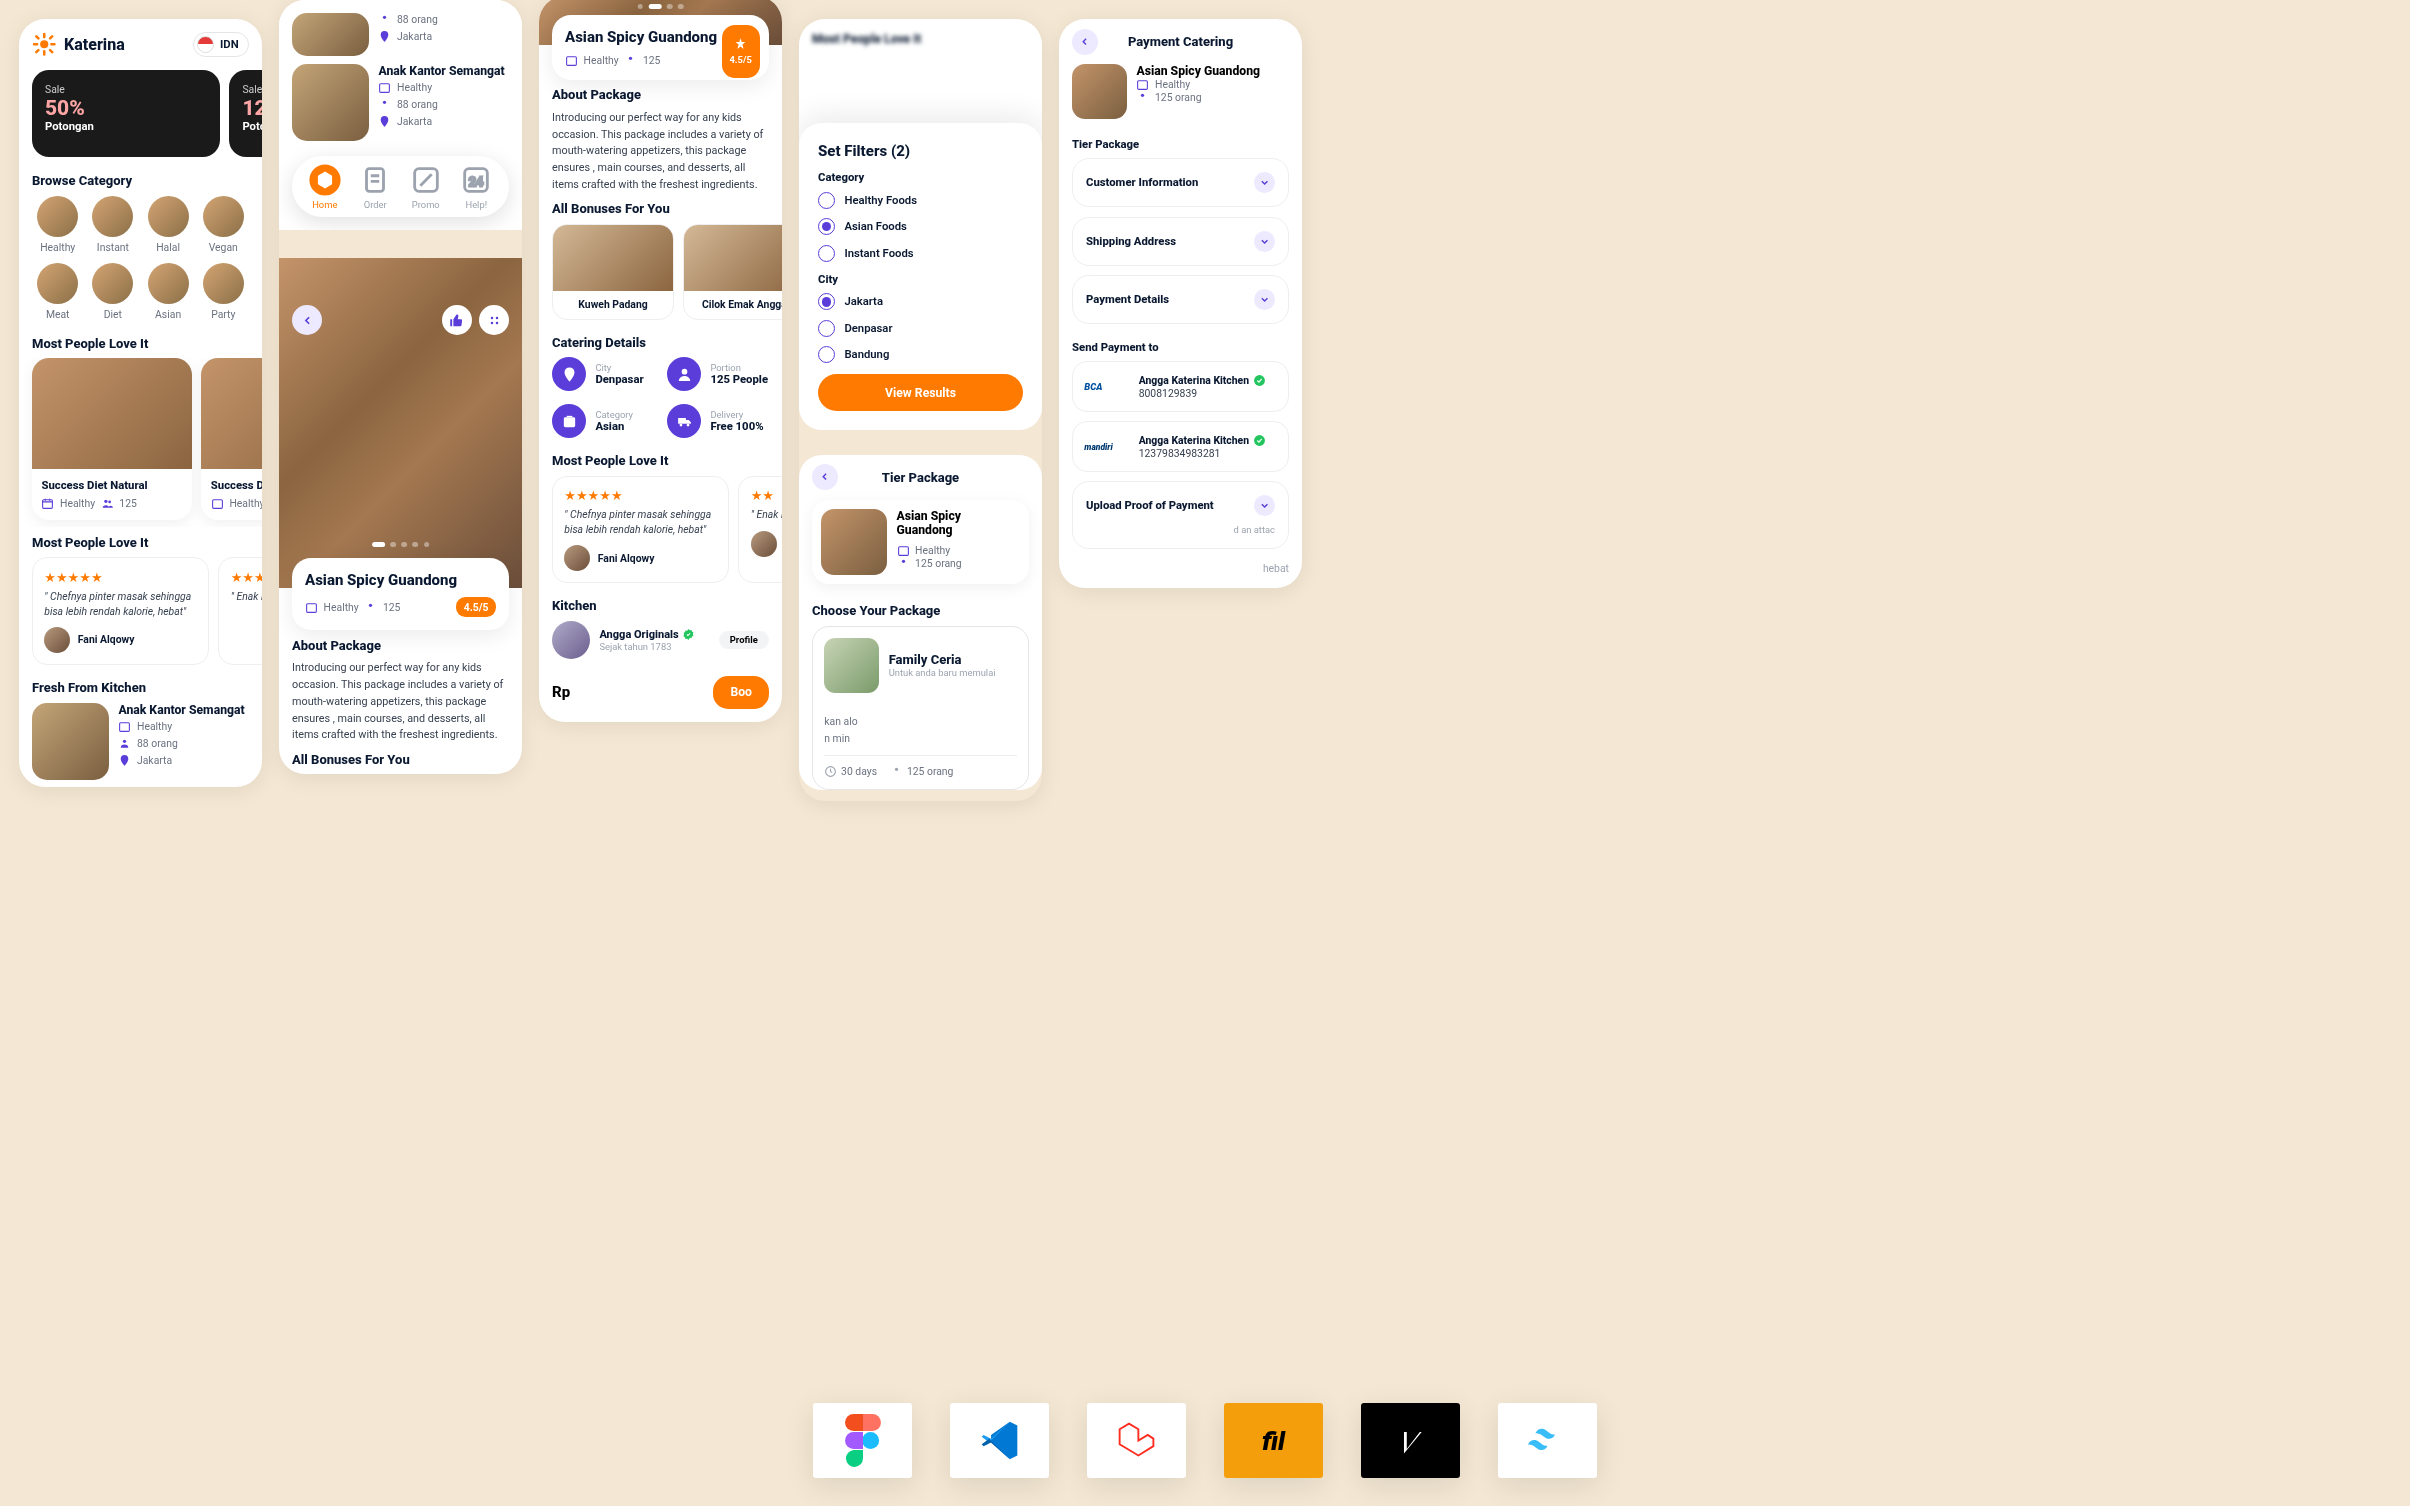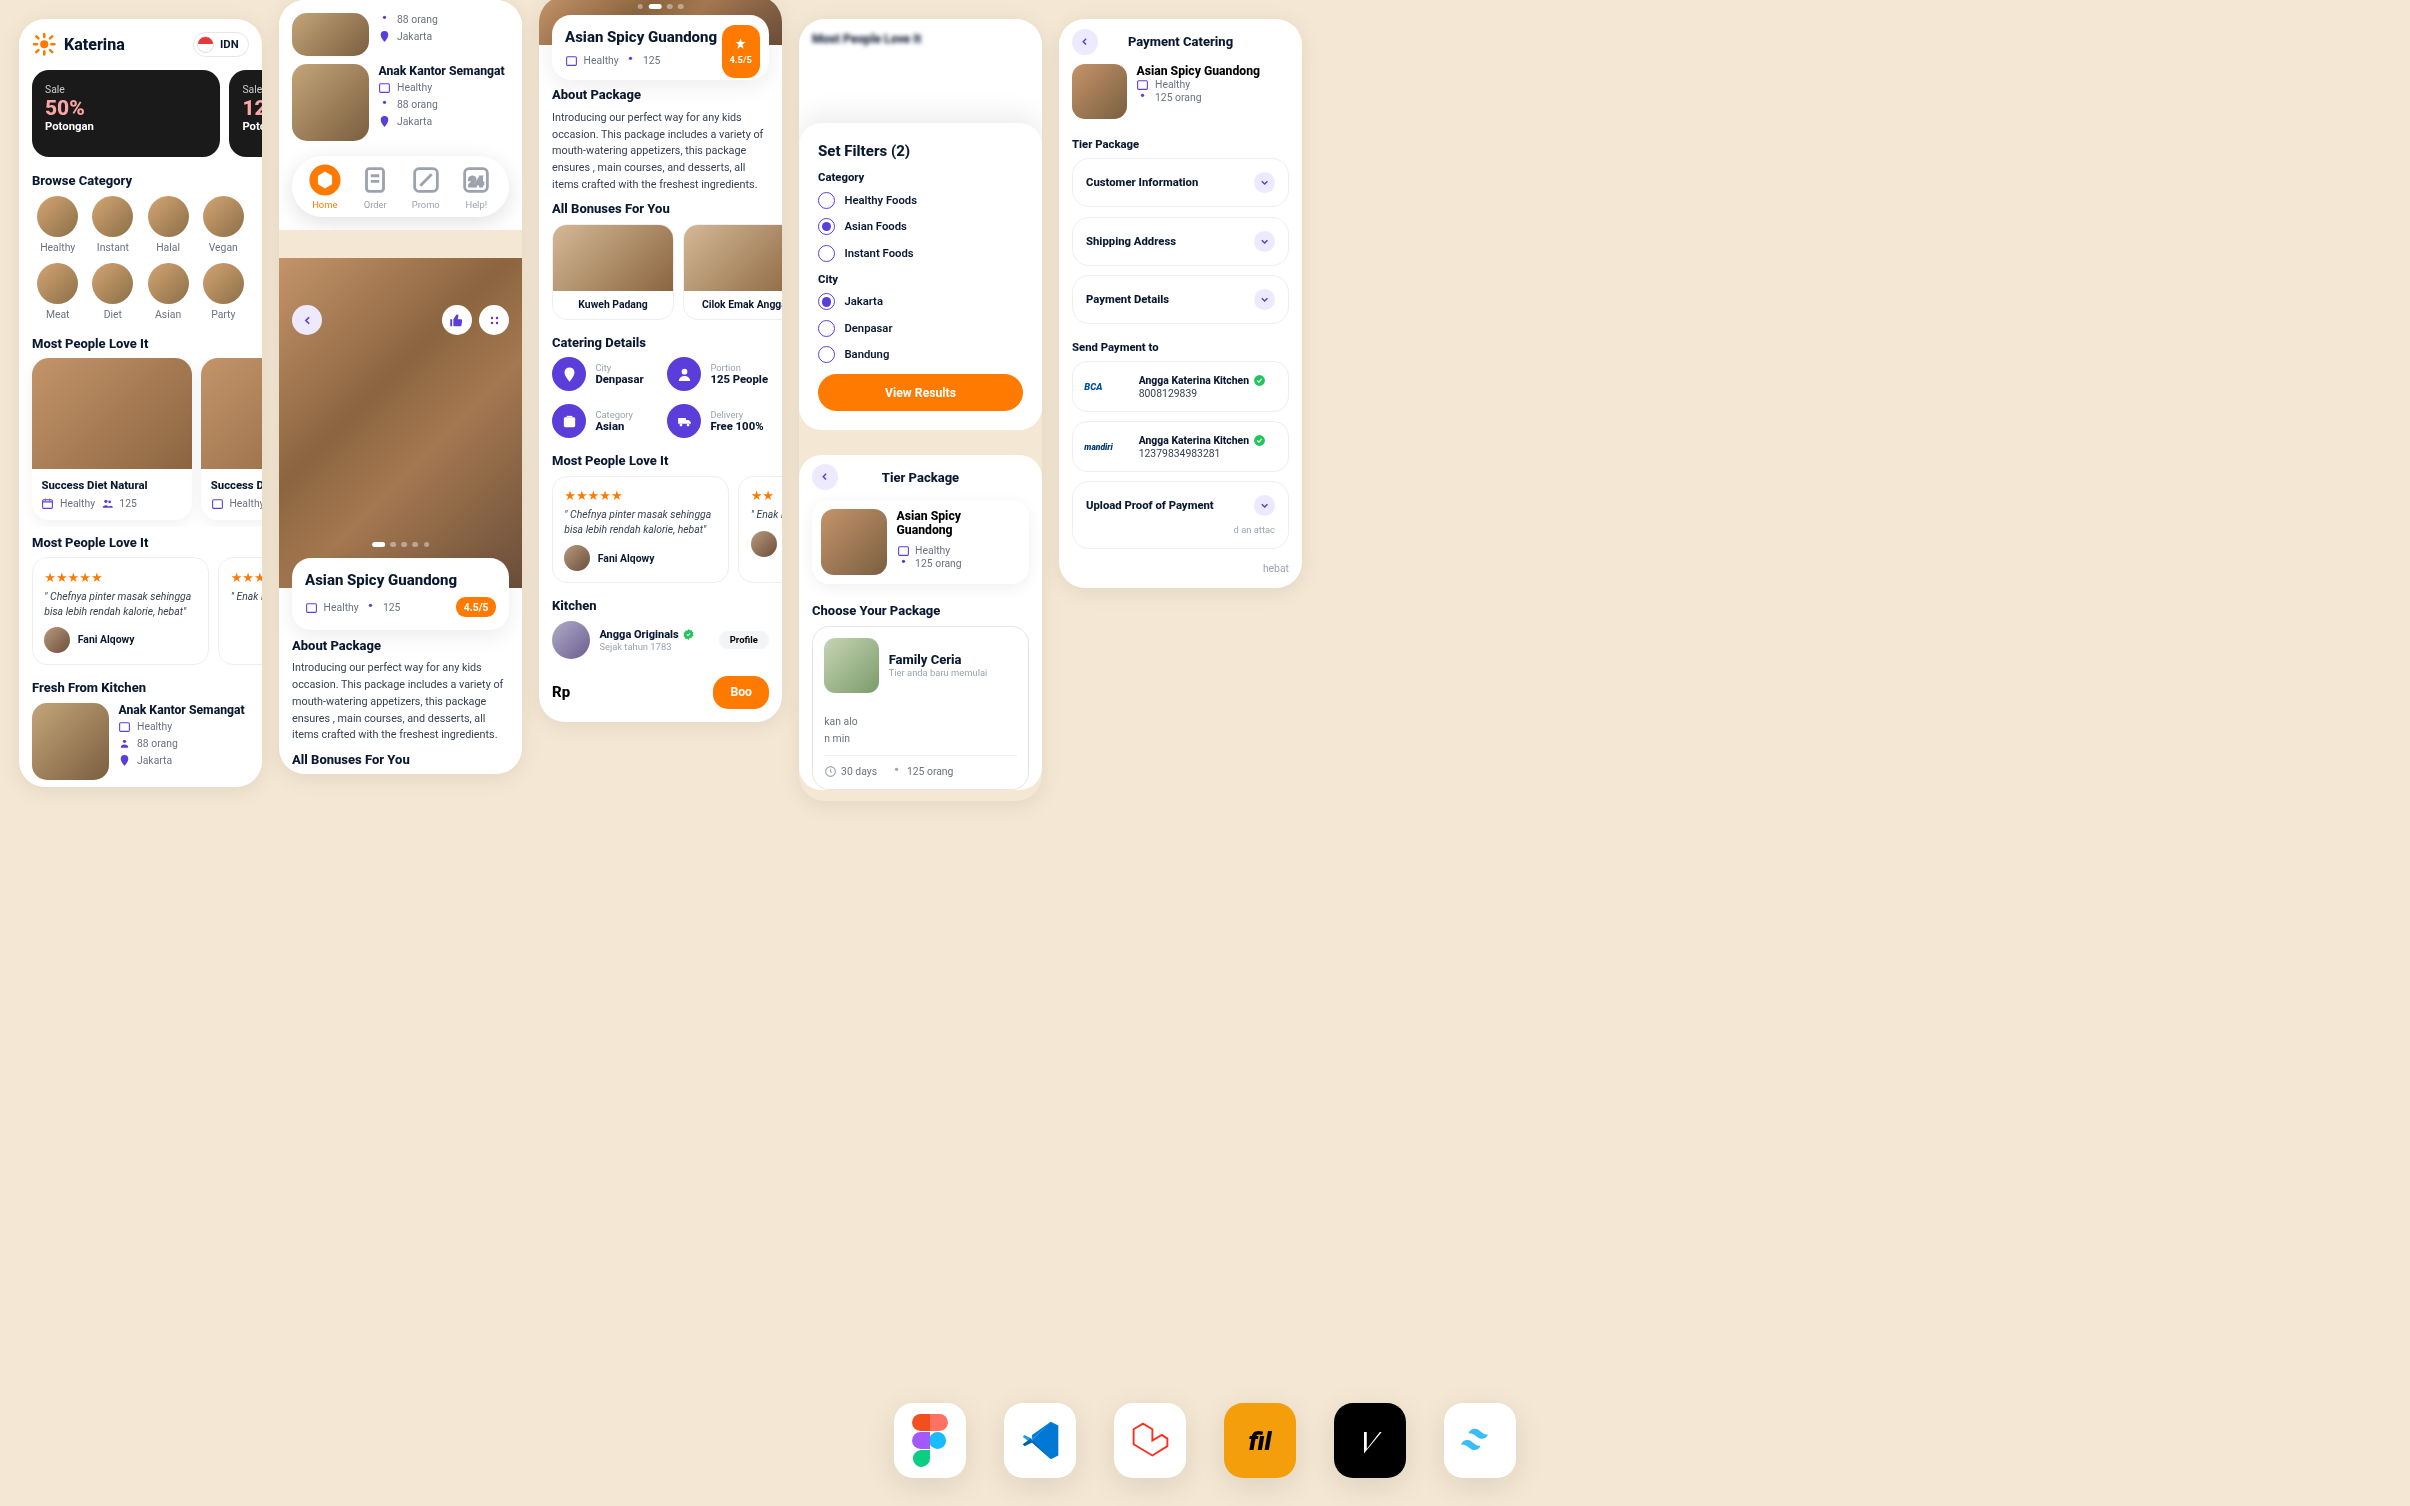--- a/index.html
+++ b/index.html
@@ -104,21 +104,21 @@
 .chev-c { width: 21px; height: 21px; border-radius: 50%; background: #ede9fe; display: flex; align-items: center; justify-content: center; color: #5b3dd9; }
 .pay-card { margin: 0 13px 9.4px; border: 0.9px solid #eee; border-radius: 15px; padding: 11.3px; display: flex; gap: 9.4px; align-items: center; }
 .bank-logo { width: 45px; font-size: 9.4px; font-weight: 900; }
 .bca { color: #0050a0; font-style: italic; }
 .mandiri { color: #003a70; font-size: 8.5px; font-style: italic; }
 .pay-name { font-size: 10.4px; font-weight: 800; color: #0a1931; display: flex; align-items: center; gap: 3.8px; }
 .pay-number { font-size: 10.4px; color: #374151; }
 .upload-box { margin: 0 13px; border: 0.9px solid #eee; border-radius: 17px; padding: 13px; }
 .upload-hint { font-size: 9.4px; color: #9ca3af; text-align: right; padding-top: 7.5px; }
 .tool-dock { position: fixed; bottom: 28px; left: 50%; transform: translateX(-50%); display: flex; gap: 38px; z-index: 99; }
-.tool-icon { width: 72px; height: 75px; border-radius: 19px; background: #fff; box-shadow: 0 7.5px 30px rgba(0,0,0,0.1); display: flex; align-items: center; justify-content: center; }
+.tool-icon { width: 99px; height: 75px; border-radius: 3px; background: #fff; box-shadow: 0 7.5px 30px rgba(0,0,0,0.1); display: flex; align-items: center; justify-content: center; }
 .mt8 { margin-top: 7.5px; }
 </style>
 </head>
 <body>
 
 <div class="phone">
   <div class="header-row">
     <div class="brand-row">
       <svg class="sun-icon" viewBox="0 0 24 24" fill="currentColor">
           <circle cx="12" cy="12" r="4"></circle>
@@ -572,21 +572,21 @@
             <span>125 orang</span>
           </div>
       </div>
     </div>
     <div class="sect-title">Choose Your Package</div>
     <div class="pkg-card">
       <div class="pkg-row">
         <div class="pkg-img"></div>
         <div>
           <div class="pkg-title">Family Ceria</div>
-          <div class="pkg-sub">Tier anda baru memulai</div>
+          <div class="pkg-sub">Untuk anda baru memulai</div>
         </div>
       </div>
       <div class="pkg-meta" style="border-top:none; padding-top:13px;">
         <div style="display:flex; flex-direction:column; gap:3.8px; font-size:10.4px;">
           <span>kan alo</span>
           <span>n min</span>
         </div>
       </div>
       <div class="pkg-meta">
         <span style="display:flex; align-items:center; gap:3.8px;">

